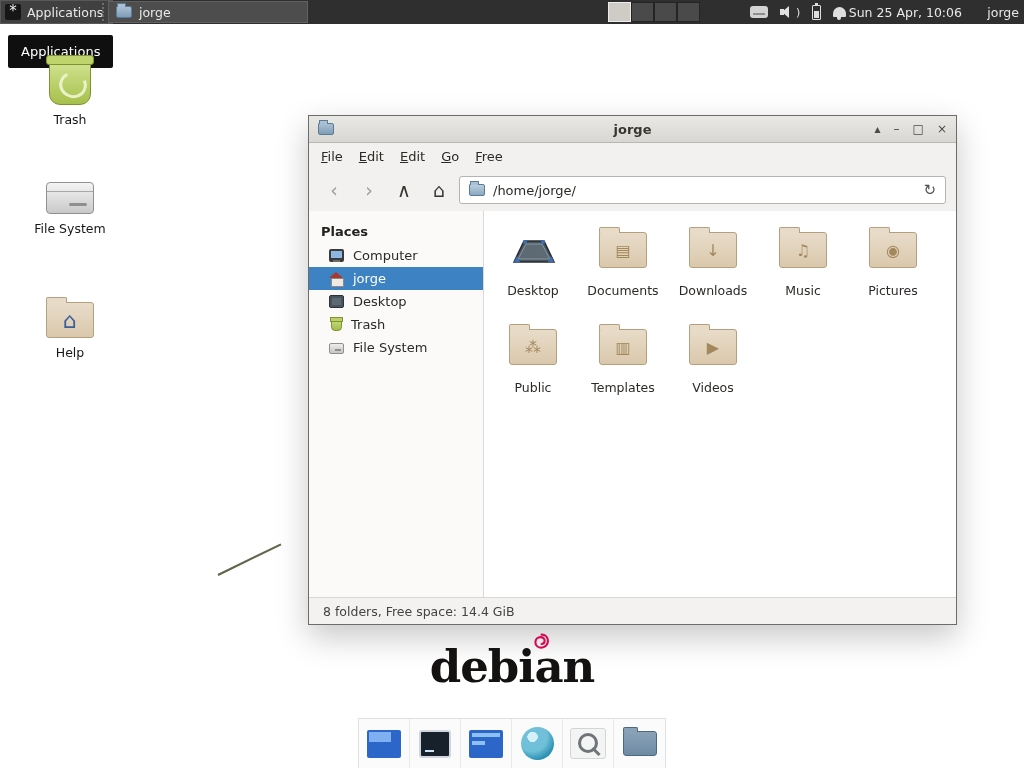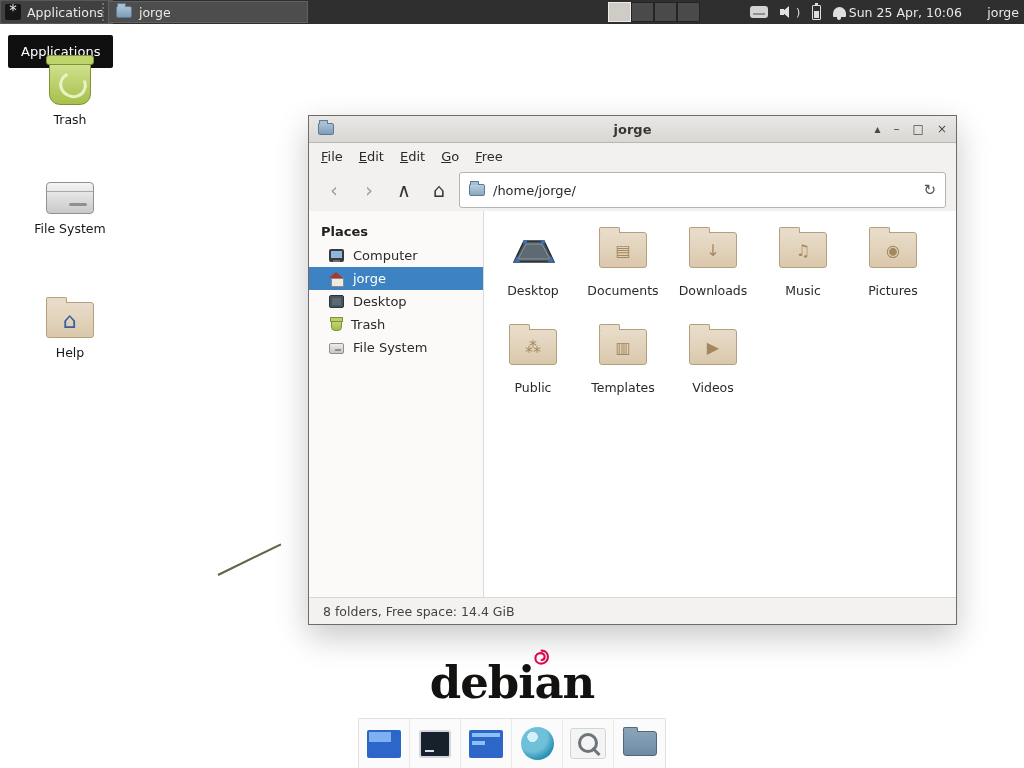--- a/index.html
+++ b/index.html
@@ -55,21 +55,21 @@
   .titlebar { height:27px; flex:none; background:linear-gradient(#eae8e5,#d9d7d3); border-bottom:1px solid #b9b7b3; display:flex; align-items:center; padding:0 9px; position:relative; }
   .title { position:absolute; left:0; right:0; text-align:center; font-weight:bold; font-size:13px; color:#37352f; }
   .controls { margin-left:auto; display:flex; gap:13px; z-index:1; color:#4c4a45; font-size:12px; }
   .controls span { cursor:default; line-height:27px; }
   .menubar { height:26px; flex:none; display:flex; align-items:center; padding:0 12px; gap:16px; font-size:13px; color:#2c2a27; }
   .menu-item { display:inline-block; }
   .menu-item::first-letter { text-decoration:underline; }
   .toolbar { height:42px; flex:none; display:flex; align-items:center; padding:0 10px; gap:5px; }
   .nav-btn { width:30px; height:30px; flex:none; display:flex; align-items:center; justify-content:center; font-size:19px; color:#37352f; }
   .nav-btn.dim { color:#a3a19c; }
-  .path-entry { flex:1; height:36px; background:#fff; border:1px solid #b6b4b0; border-radius:3px; display:flex; align-items:center; padding:0 9px; gap:8px; font-size:13px; color:#2c2a27; }
+  .path-entry { flex:1; height:28px; background:#fff; border:1px solid #b6b4b0; border-radius:3px; display:flex; align-items:center; padding:0 9px; gap:8px; font-size:13px; color:#2c2a27; }
   .path-entry .mini-folder { background:linear-gradient(#b9cedd,#8aa8c0); }
   .reload-in { margin-left:auto; color:#55534e; font-size:15px; }
   .content { flex:1; display:flex; min-height:0; }
   .sidebar { width:175px; flex:none; background:#fbfaf9; border-right:1px solid #dcdad6; padding-top:7px; font-size:13px; color:#2c2a27; }
   .side-header { font-weight:bold; padding:6px 12px 5px; color:#23211e; }
   .side-item { display:flex; align-items:center; gap:9px; padding:4px 10px 4px 20px; }
   .side-item.selected { background:#3d83c4; color:#ffffff; }
   .mi { width:15px; height:13px; position:relative; flex:none; }
   .mi-computer { background:#3a3a3a; border-radius:2px; }
   .mi-computer::before { content:""; position:absolute; inset:2px 2px 4px 2px; background:#8db7e2; }
@@ -83,21 +83,21 @@
   .mi-drive { height:11px; margin-top:1px; background:linear-gradient(#ececec,#c6c6c6); border:1px solid #8f8f8f; border-radius:2px; }
   .mi-drive::after { content:""; position:absolute; right:2px; bottom:2px; width:6px; height:2px; background:#8f8f8f; }
   .files { flex:1; background:#ffffff; display:flex; flex-wrap:wrap; align-content:flex-start; padding:10px 4px; overflow:hidden; }
   .file-cell { width:90px; height:97px; display:flex; flex-direction:column; align-items:center; }
   .file-icon-wrap { height:58px; display:flex; align-items:center; justify-content:center; }
   .emblem { position:absolute; inset:0; display:flex; align-items:center; justify-content:center; color:#a3885e; font-size:16px; }
   .file-label { font-size:12.5px; color:#2c2a27; margin-top:4px; }
   .statusbar { height:27px; flex:none; background:#f3f2f0; border-top:1px solid #d9d7d3; display:flex; align-items:center; padding:0 14px; font-size:12.5px; color:#454340; }
 
   
-  .debian { position:absolute; left:0; top:656px; width:1024px; text-align:center; }
+  .debian { position:absolute; left:0; top:640px; width:1024px; text-align:center; }
   .debian-word { position:relative; display:inline-block; font-size:45px; font-weight:bold; letter-spacing:-1px; color:#141210; font-family:"DejaVu Serif","Liberation Serif",serif; }
   .swirl { position:absolute; top:-4px; left:56.5%; width:17px; height:17px; }
 
   
   .dock { position:absolute; left:358px; top:718px; width:308px; height:50px; background:#fbfbfb; border:1px solid #e1e1e1; border-bottom:none; display:flex; align-items:center; }
   .dock-cell { width:51px; height:100%; display:flex; align-items:center; justify-content:center; border-right:1px solid #e9e9e9; }
   .dock-cell:last-child { border-right:none; }
   .dk-desktop { width:34px; height:28px; background:#2c66c9; border-radius:2px; position:relative; }
   .dk-desktop::before { content:""; position:absolute; top:2px; left:2px; width:22px; height:10px; background:#7fb1f2; }
   .dk-terminal { width:32px; height:28px; background:#17212b; border:2px solid #cfd6dd; border-radius:3px; position:relative; }

